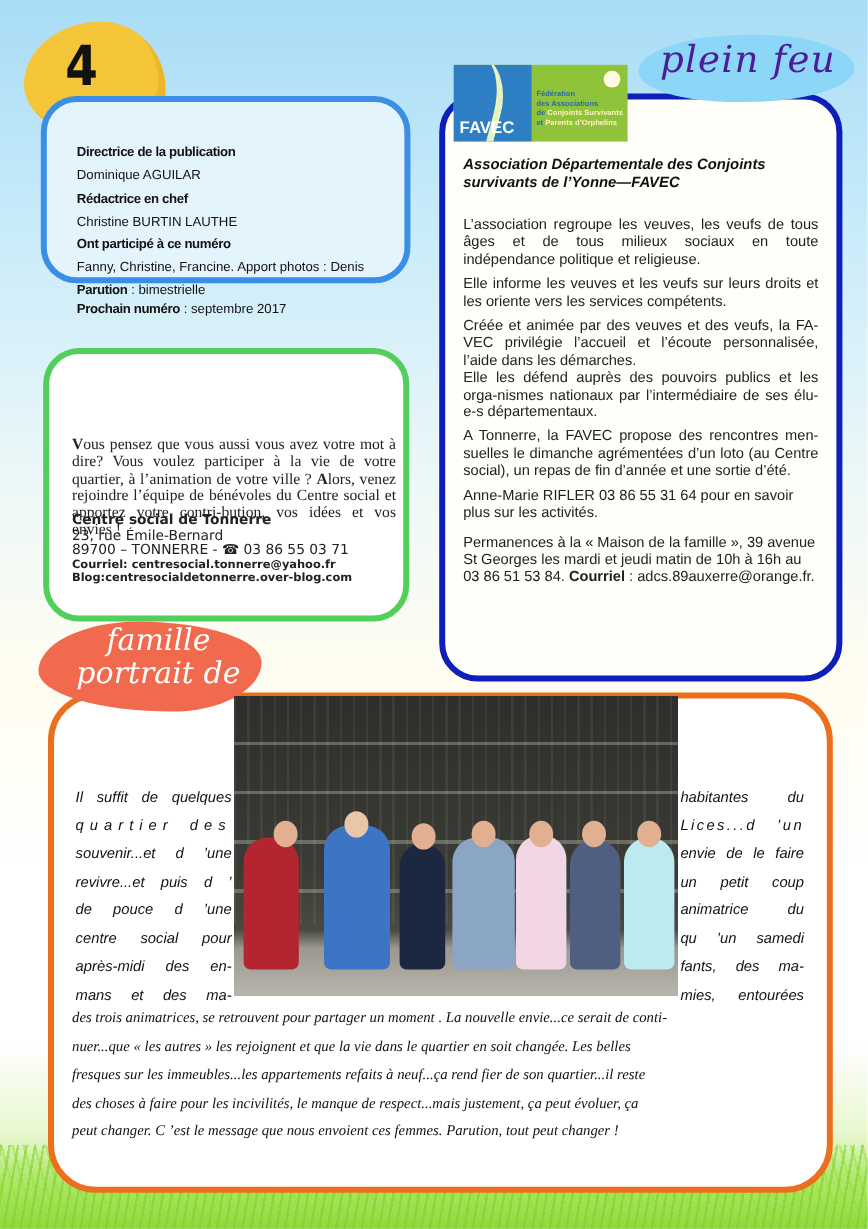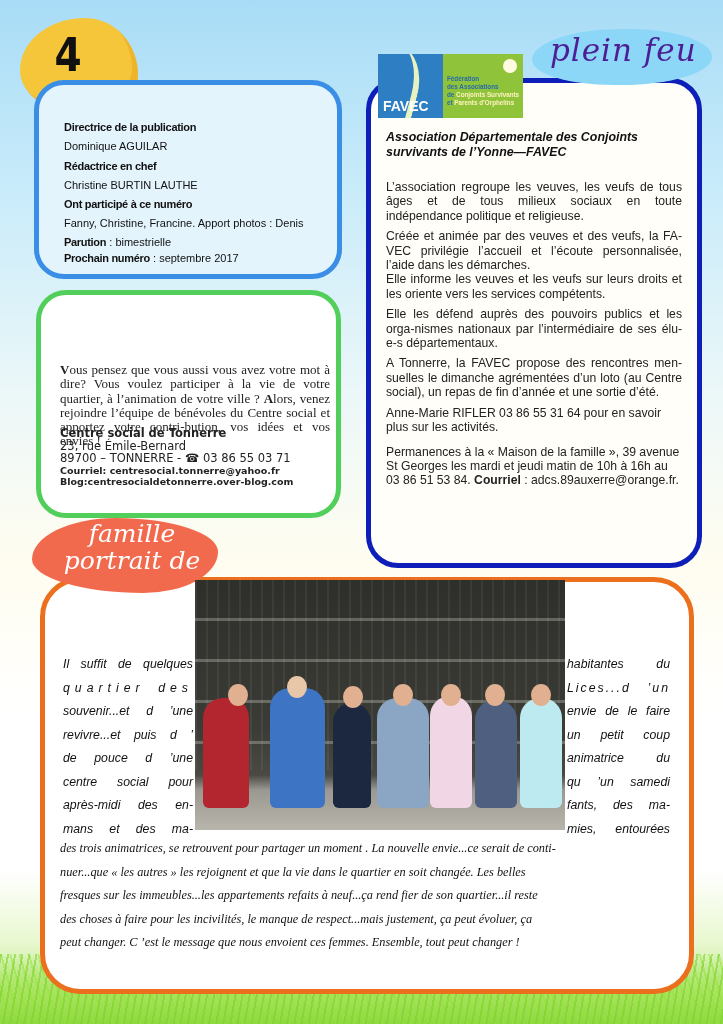--- a/index.html
+++ b/index.html
@@ -23,21 +23,21 @@
     box-shadow: inset -6px -6px 0 #efb52a;
   }
   .page-number {
     position: absolute; left: 52px; top: 28px; font-size: 46px; font-weight: 900;
     font-family: "DejaVu Sans", sans-serif; transform: scaleX(0.85); color: #111;
   }
   .box {
     position: absolute; background: rgba(255,255,255,0.75);
   }
   .box-blue {
-    left: 34px; top: 80px; width: 308px; height: 199px;
+    left: 34px; top: 80px; width: 308px; height: 156px;
     border: 5px solid #3a8ee6; border-radius: 30px;
     background: #e4f4fd;
   }
   .pub-info { position: absolute; left: 25px; top: 33px; font-size: 11px; line-height: 19.3px; }
   .pub-info .b { font-weight: bold; letter-spacing: -0.3px; }
   .pub-info .row2 { line-height: 16px; }
   .box-green {
     left: 36px; top: 290px; width: 305px; height: 228px;
     border: 5px solid #52cf5b; border-radius: 30px; background: #fff;
   }
@@ -166,22 +166,22 @@
     <div>Fédération</div>
     <div>des Associations</div>
     <div><span>de </span><span class="orange">Conjoints Survivants</span></div>
     <div><span>et </span><span class="orange">Parents d’Orphelins</span></div>
   </div>
 </div>
 
 <div class="navy-content">
   <div class="heading">Association Départementale des Conjoints survivants de l’Yonne—FAVEC</div>
   <p>L’association regroupe les veuves, les veufs de tous âges et de tous milieux sociaux en toute indépendance politique et religieuse.</p>
+  <p>Elle informe les veuves et les veufs sur leurs droits et les oriente vers les services compétents.</p>
   <p style="margin-bottom:0">Créée et animée par des veuves et des veufs, la FA-VEC privilégie l’accueil et l’écoute personnalisée, l’aide dans les démarches.</p>
-  <p>Elle informe les veuves et les veufs sur leurs droits et les oriente vers les services compétents.</p>
   <p>Elle les défend auprès des pouvoirs publics et les orga-nismes nationaux par l’intermédiaire de ses élu-e-s départementaux.</p>
   <p>A Tonnerre, la FAVEC propose des rencontres men-suelles le dimanche agrémentées d’un loto (au Centre social), un repas de fin d’année et une sortie d’été.</p>
   <div>Anne-Marie RIFLER 03 86 55 31 64 pour en savoir plus sur les activités.</div>
   <div class="gap"></div>
   <div><span>Permanences à la « Maison de la famille », 39 avenue St Georges les mardi et jeudi matin de 10h à 16h au 03 86 51 53 84. </span><b>Courriel</b><span> : adcs.89auxerre@orange.fr.</span></div>
 </div>
 
 <div class="box box-orange"></div>
 <div class="portrait-bubble"></div>
 <div class="portrait-text">
@@ -227,14 +227,14 @@
   <span class="bind-line">qu ’un samedi</span>
   <span class="bind-line">fants, des ma-</span>
   <span class="bind-line">mies, entourées</span>
 </div>
 
 <div class="portrait-text-block bottom-text">
   <span class="bind-line">des trois animatrices, se retrouvent pour partager un moment .  La nouvelle envie...ce serait de conti-</span>
   <span class="bind-line">nuer...que « les autres » les rejoignent et que la vie dans le quartier en soit changée.  Les belles</span>
   <span class="bind-line">fresques sur les immeubles...les appartements refaits à neuf...ça  rend fier de son quartier...il reste</span>
   <span class="bind-line">des choses à faire pour les incivilités, le manque de respect...mais  justement, ça peut évoluer, ça</span>
-  <span class="bind-line">peut changer. C ’est le message  que nous envoient ces femmes. Ensemble, tout peut changer !</span>
+  <span class="bind-line">peut changer. C ’est le message  que nous envoient ces femmes. Parution, tout peut changer !</span>
 </div>
 
 </body></html>

